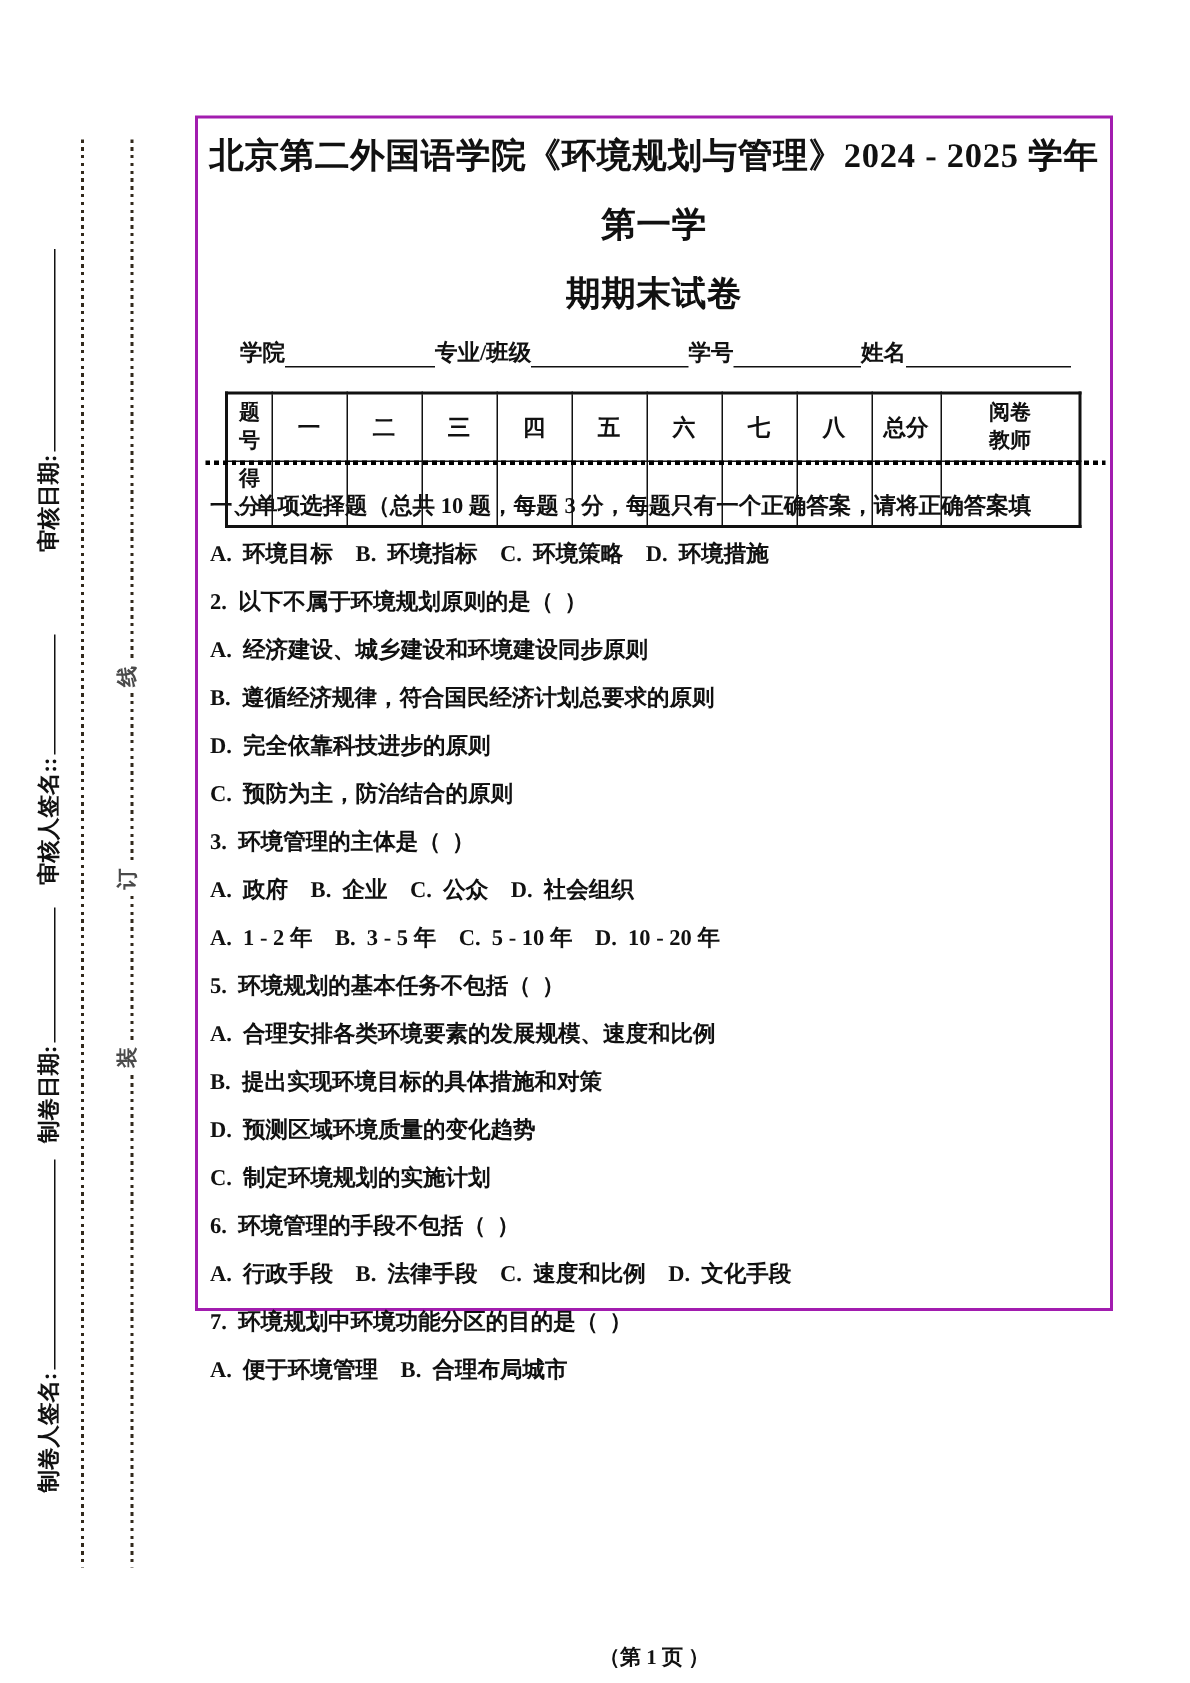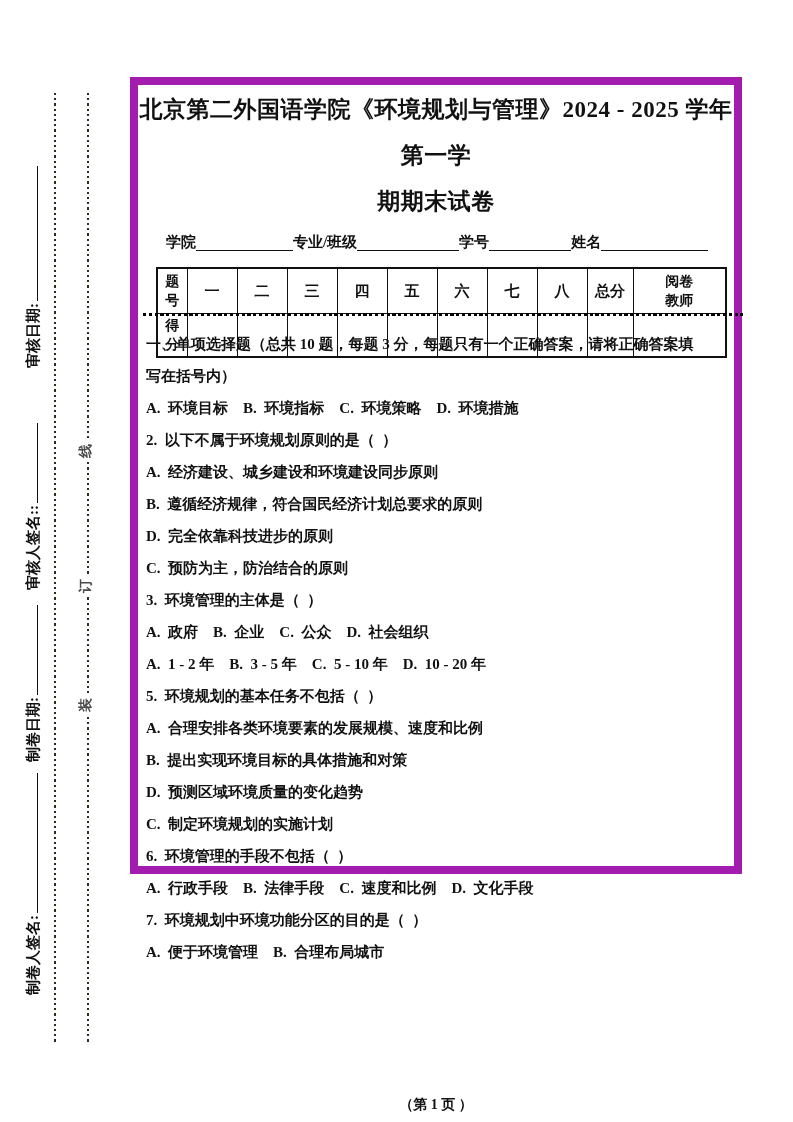--- a/index.html
+++ b/index.html
@@ -49,21 +49,21 @@
     padding: 2px 4px;
     z-index: 2;
     line-height: 14px;
   }
 
   
   .main-box {
     position: absolute;
     left: 130px; top: 77px;
     width: 612px; height: 797px;
-    border: 8px solid #a21caf;
+    border: 2px solid #a21caf;
     box-sizing: border-box;
   }
   .title {
     text-align: center;
     font-weight: bold;
     font-size: 23px;
     line-height: 46px;
     padding-top: 2px;
     letter-spacing: 0.5px;
   }
@@ -205,21 +205,20 @@
         <td></td>
         <td></td>
       </tr>
     </tbody>
       </table>
 
     <div class="dotsep"></div>
 
     <div class="body-lines">
       <div class="bl">一、单项选择题（总共 10 题，每题 3 分，每题只有一个正确答案，请将正确答案填</div>
-      <div class="bl">写在括号内）</div>
       <div class="bl">A.  环境目标    B.  环境指标    C.  环境策略    D.  环境措施</div>
       <div class="bl">2.  以下不属于环境规划原则的是（  ）</div>
       <div class="bl">A.  经济建设、城乡建设和环境建设同步原则</div>
       <div class="bl">B.  遵循经济规律，符合国民经济计划总要求的原则</div>
       <div class="bl">D.  完全依靠科技进步的原则</div>
       <div class="bl">C.  预防为主，防治结合的原则</div>
       <div class="bl">3.  环境管理的主体是（  ）</div>
       <div class="bl">A.  政府    B.  企业    C.  公众    D.  社会组织</div>
       <div class="bl">A.  1 - 2 年    B.  3 - 5 年    C.  5 - 10 年    D.  10 - 20 年</div>
       <div class="bl">5.  环境规划的基本任务不包括（  ）</div>

